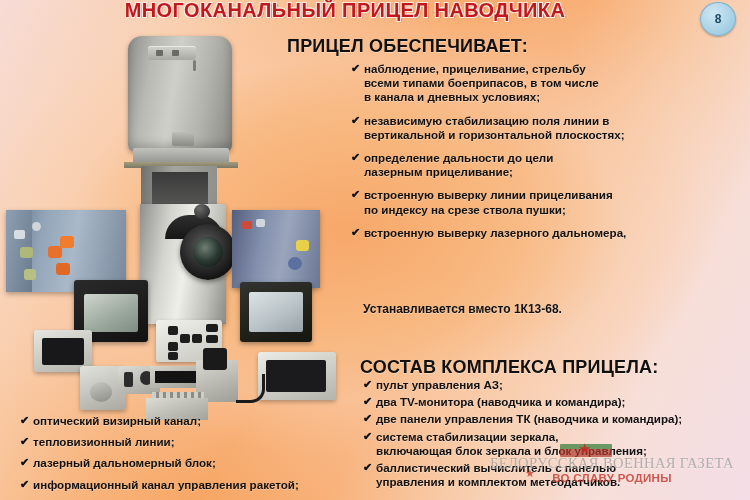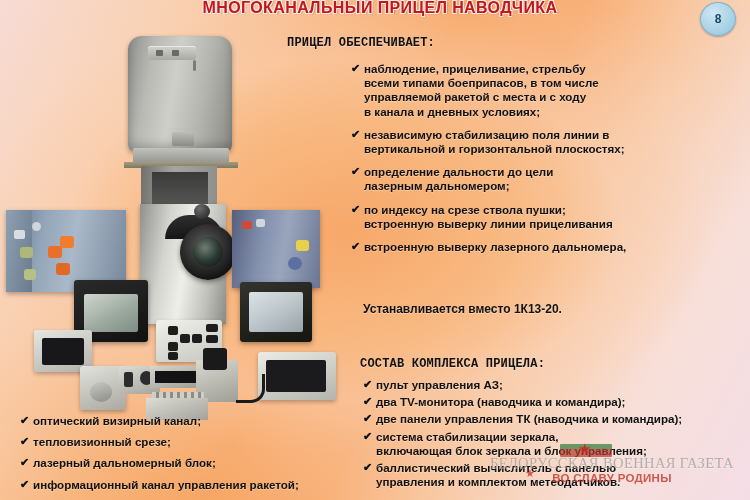--- a/index.html
+++ b/index.html
@@ -11,46 +11,44 @@
   #slide{
     position:relative;width:750px;height:500px;overflow:hidden;
     background:
       radial-gradient(ellipse 60% 55% at 46% 46%, rgba(247,168,106,0.95) 0%, rgba(248,186,131,0.85) 38%, rgba(250,208,178,0.55) 62%, rgba(250,222,210,0.12) 82%, rgba(250,225,215,0) 100%),
       linear-gradient(118deg,#f7dcd6 0%,#f9cfae 18%,#f8b47c 34%,#f7a765 46%,#f8b077 58%,#f8cba8 70%,#f7dfd9 84%,#f4dde6 100%);
   }
 
   
   .title{
     position:absolute;left:0;top:-1px;width:690px;text-align:center;
-    font-size:16px;font-weight:bold;letter-spacing:.4px;
+    font-size:20px;font-weight:bold;letter-spacing:.4px;
     color:#c0181c;
     text-shadow:
       -1px -1px 0 #fbe9e0, 1px -1px 0 #fbe9e0,
       -1px  1px 0 #fbe9e0, 1px  1px 0 #fbe9e0,
        0px -1.4px 0 #fff, 1.6px 1.4px 1px rgba(120,30,20,.35);
     white-space:nowrap;
-    padding-left:35px;
   }
 
   
   .badge{
     position:absolute;right:14px;top:2px;width:34px;height:32px;border-radius:50%;
     background:radial-gradient(circle at 38% 32%, #cfe7f3 0%, #a9d2e6 60%, #8fc2dc 100%);
     border:1px solid #7fb3cf;
     box-shadow:0 1px 2px rgba(0,0,0,.28);
     display:flex;align-items:center;justify-content:center;
   }
   .badge span{font-size:12px;font-weight:bold;color:#1b4a63;}
 
   
   .hdr{
-    position:absolute;font-size:12px;font-weight:bold;color:#111;
+    position:absolute;font-size:18px;font-weight:bold;color:#111;
     letter-spacing:.2px;white-space:nowrap;
     text-shadow:0 1px 0 rgba(255,255,255,.35);
-    font-family:Liberation Mono, monospace;
   }
   #hdr-provides{left:287px;top:36px;}
   #hdr-composition{left:360px;top:357px;}
 
   .note{
     position:absolute;left:363px;top:302px;
     font-size:12px;font-weight:bold;color:#111;white-space:nowrap;
     text-shadow:0 1px 0 rgba(255,255,255,.35);
   }
 
@@ -350,45 +348,44 @@
   <div class="badge">
     <span>8</span>
   </div>
 
   <div class="hdr" id="hdr-provides">ПРИЦЕЛ ОБЕСПЕЧИВАЕТ:</div>
   <ul class="blist" id="list-provides">
       <li>
         <span class="chk">✔</span>
         <span class="ln">наблюдение, прицеливание, стрельбу</span>
         <span class="ln">всеми типами боеприпасов, в том числе</span>
-        <span class="ln">управляемой ракетой с места и с ходу</span>
         <span class="ln">в канала и дневных условиях;</span>
       </li>
       <li>
         <span class="chk">✔</span>
         <span class="ln">независимую стабилизацию поля линии в</span>
         <span class="ln">вертикальной и горизонтальной плоскостях;</span>
       </li>
       <li>
         <span class="chk">✔</span>
         <span class="ln">определение дальности до цели</span>
-        <span class="ln">лазерным дальномером;</span>
-      </li>
-      <li>
-        <span class="chk">✔</span>
+        <span class="ln">лазерным прицеливание;</span>
+      </li>
+      <li>
+        <span class="chk">✔</span>
+        <span class="ln">встроенную выверку линии прицеливания</span>
         <span class="ln">по индексу на срезе ствола пушки;</span>
-        <span class="ln">встроенную выверку линии прицеливания</span>
       </li>
       <li>
         <span class="chk">✔</span>
         <span class="ln">встроенную выверку лазерного дальномера,</span>
       </li>
     </ul>
 
-  <div class="note">Устанавливается вместо 1К13-20.</div>
+  <div class="note">Устанавливается вместо 1К13-68.</div>
 
   <div class="hdr" id="hdr-composition">СОСТАВ КОМПЛЕКСА ПРИЦЕЛА:</div>
   <ul class="blist" id="list-composition">
       <li>
         <span class="chk">✔</span>
         <span class="ln">пульт управления АЗ;</span>
       </li>
       <li>
         <span class="chk">✔</span>
         <span class="ln">два TV-монитора (наводчика и командира);</span>
@@ -409,21 +406,21 @@
       </li>
     </ul>
 
   <ul class="blist" id="list-channels">
       <li>
         <span class="chk">✔</span>
         <span class="ln">оптический визирный канал;</span>
       </li>
       <li>
         <span class="chk">✔</span>
-        <span class="ln">тепловизионный срезе;</span>
+        <span class="ln">тепловизионный линии;</span>
       </li>
       <li>
         <span class="chk">✔</span>
         <span class="ln">лазерный дальномерный блок;</span>
       </li>
       <li>
         <span class="chk">✔</span>
         <span class="ln">информационный канал управления ракетой;</span>
       </li>
     </ul>

